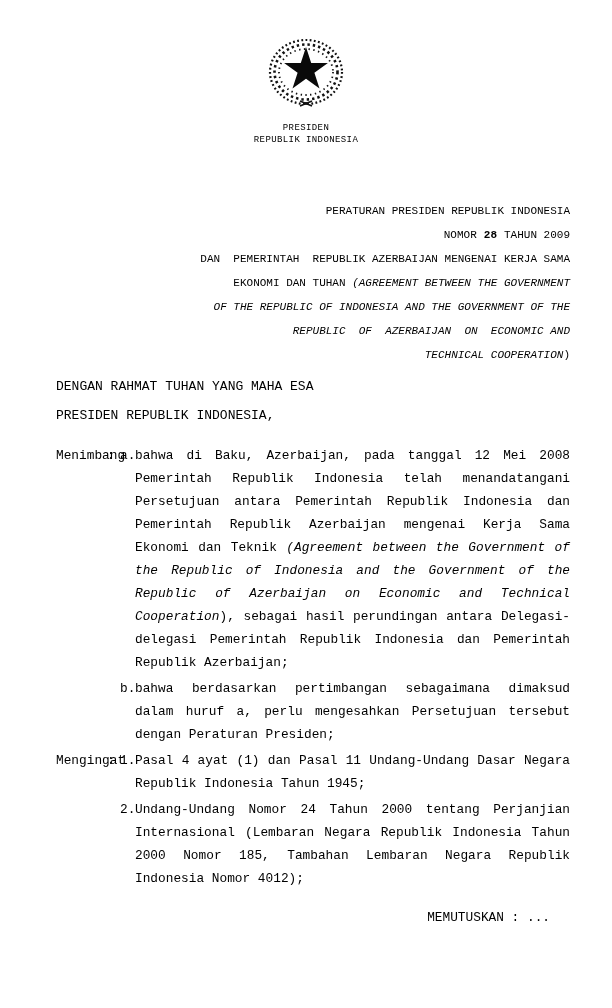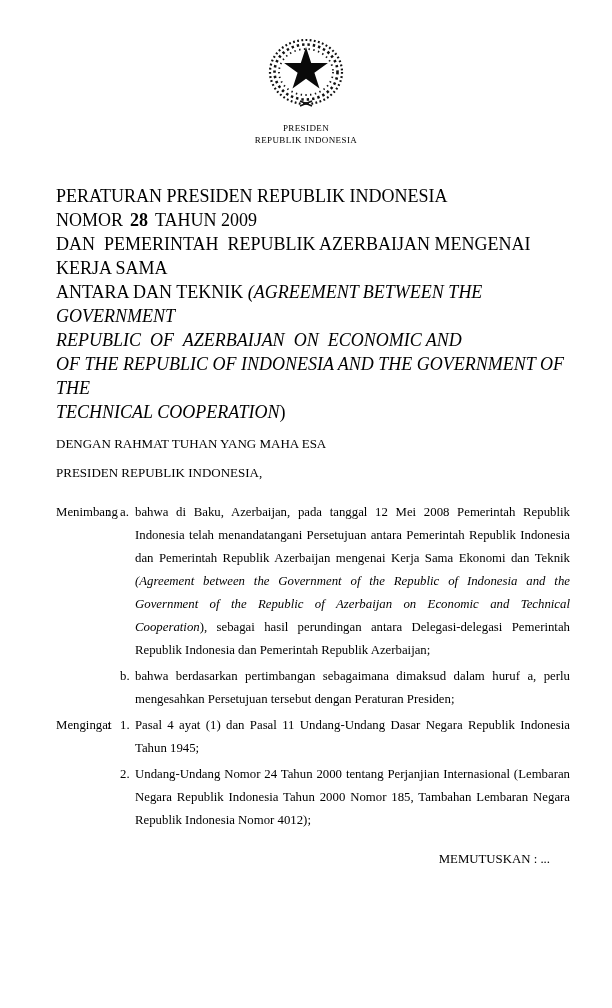--- a/index.html
+++ b/index.html
@@ -2,32 +2,32 @@
 <html><head>
 <meta charset="utf-8">
 <style>
   html, body { margin: 0; padding: 0; background: #ffffff; }
   .page {
     position: relative;
     width: 612px;
     height: 1008px;
     background: #ffffff;
     color: #000000;
-    font-family: Liberation Serif, serif;
+    font-family: Liberation Mono, monospace;
     overflow: hidden;
     margin: 0 auto;
   }
   
   .letterhead { padding-top: 37px; text-align: center; }
   .seal { display: block; margin: 0 auto 12px auto; width: 80px; height: 73px; }
   .org-line { font-size: 9px; line-height: 12px; letter-spacing: 0.4px; }
   
   .content { padding: 0 42px 0 56px; }
   
-  .title-block { margin-top: 38px; font-size: 18px; line-height: 24px; text-align: left; }
+  .title-block { margin-top: 53px; font-size: 11px; line-height: 24px; text-align: right; }
   .t-line { white-space: pre-wrap; }
   .b { font-weight: bold; }
   .it { font-style: italic; }
   .sp-l { margin-left: 7px; }
   
   .preamble { margin-top: 5px; font-size: 13px; line-height: 29px; }
   
   .clauses { margin-top: 14px; font-size: 12.8px; line-height: 23px; }
   .clause { display: flex; align-items: flex-start; }
   .clause + .clause { margin-top: 3px; }
@@ -58,23 +58,23 @@
     <div class="org-line">PRESIDEN</div>
     <div class="org-line">REPUBLIK INDONESIA</div>
   </div>
 
   <div class="content">
 
     <div class="title-block">
       <div class="t-line">PERATURAN PRESIDEN REPUBLIK INDONESIA</div>
       <div class="t-line"><span>NOMOR</span><span class="b sp-l">28</span><span class="sp-l">TAHUN 2009</span></div>
       <div class="t-line">DAN  PEMERINTAH  REPUBLIK AZERBAIJAN MENGENAI KERJA SAMA</div>
-      <div class="t-line"><span>ANTARA DAN TEKNIK </span><span class="it">(AGREEMENT BETWEEN THE GOVERNMENT</span></div>
+      <div class="t-line"><span>EKONOMI DAN TUHAN </span><span class="it">(AGREEMENT BETWEEN THE GOVERNMENT</span></div>
+      <div class="t-line it">OF THE REPUBLIC OF INDONESIA AND THE GOVERNMENT OF THE</div>
       <div class="t-line it">REPUBLIC  OF  AZERBAIJAN  ON  ECONOMIC AND</div>
-      <div class="t-line it">OF THE REPUBLIC OF INDONESIA AND THE GOVERNMENT OF THE</div>
       <div class="t-line"><span class="it">TECHNICAL COOPERATION</span><span>)</span></div>
     </div>
 
     <div class="preamble">
       <div>DENGAN RAHMAT TUHAN YANG MAHA ESA</div>
       <div>PRESIDEN REPUBLIK INDONESIA,</div>
     </div>
 
     <div class="clauses">
 

